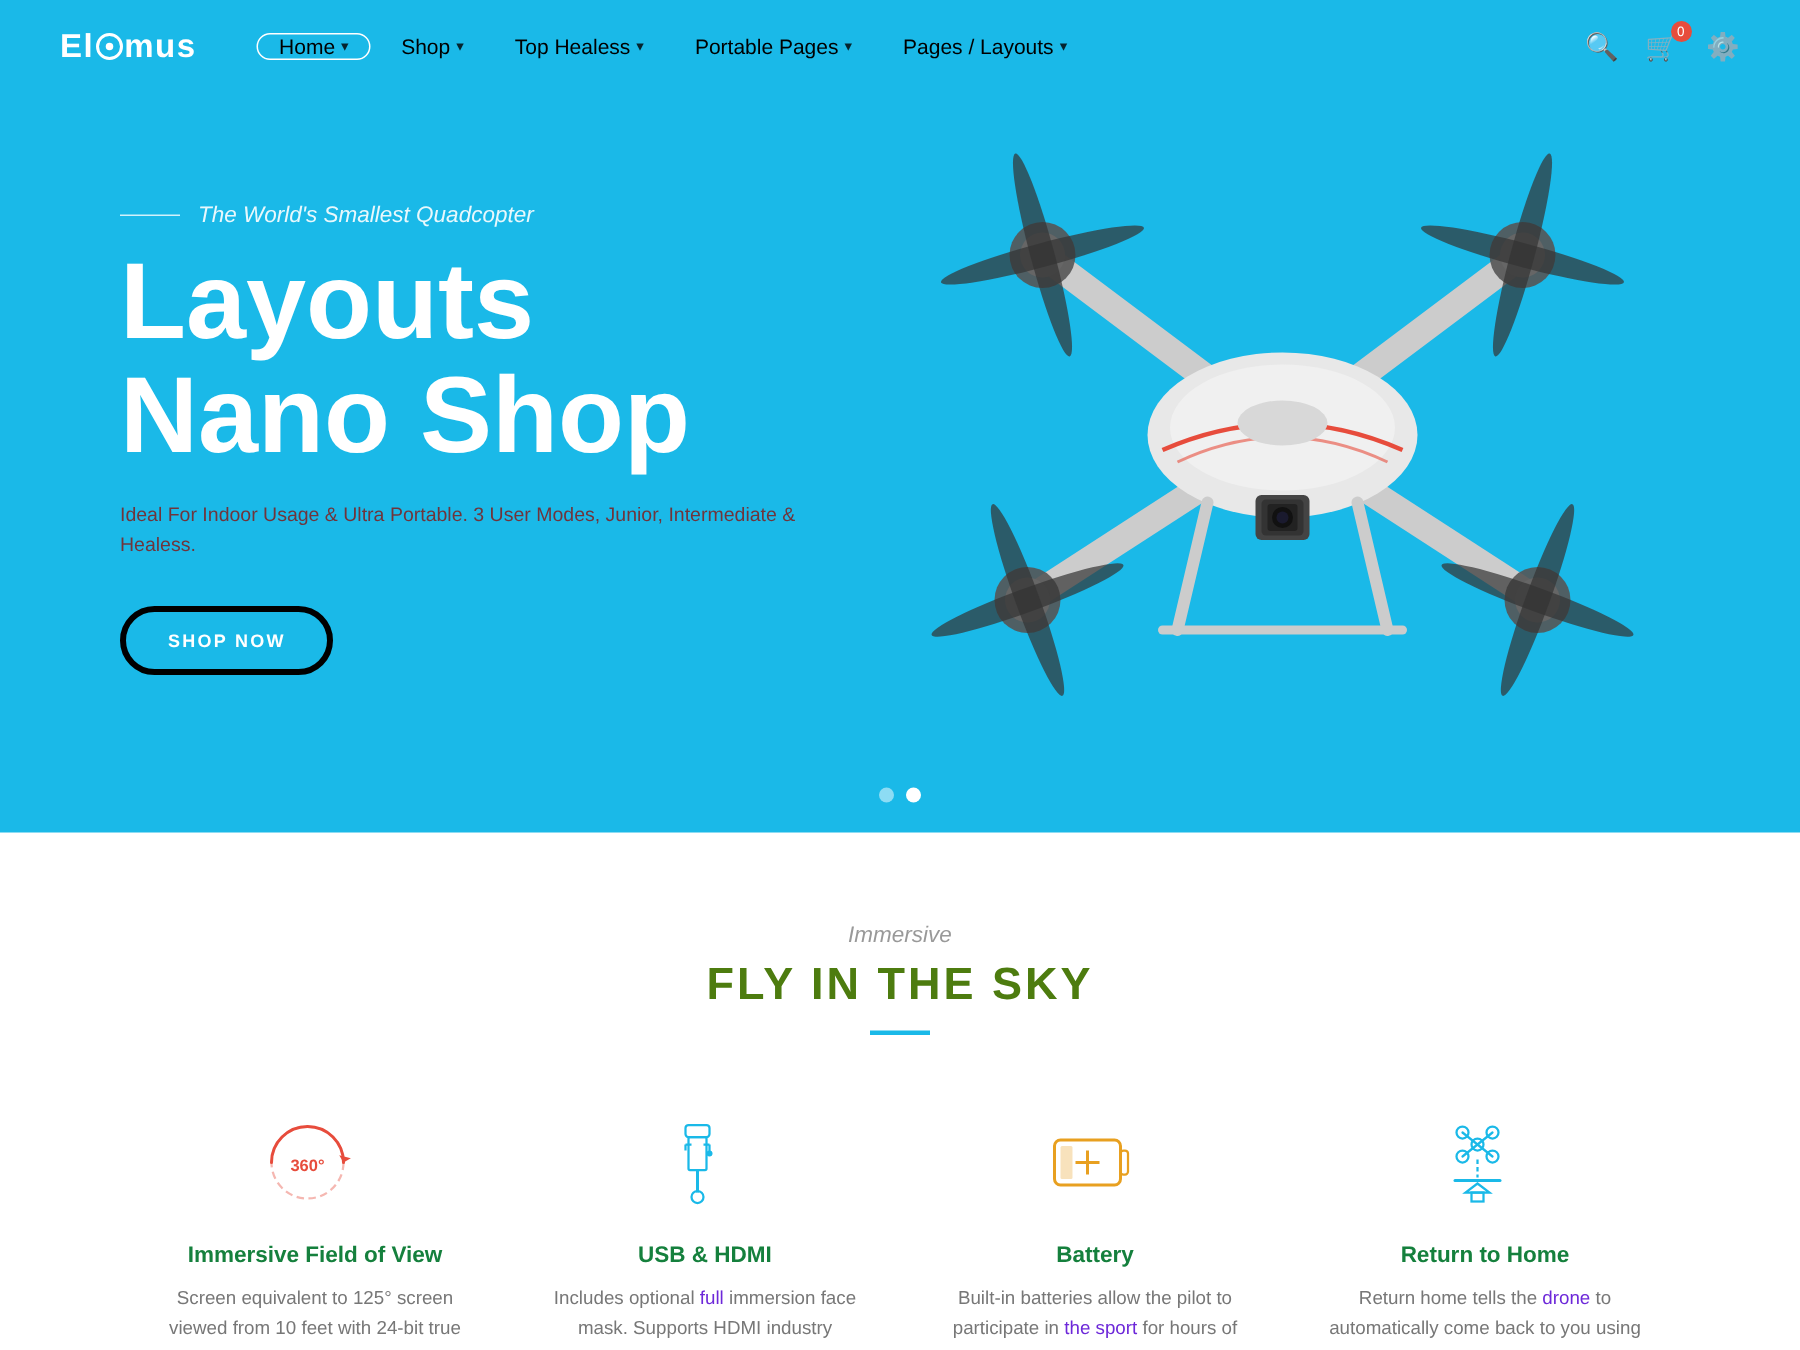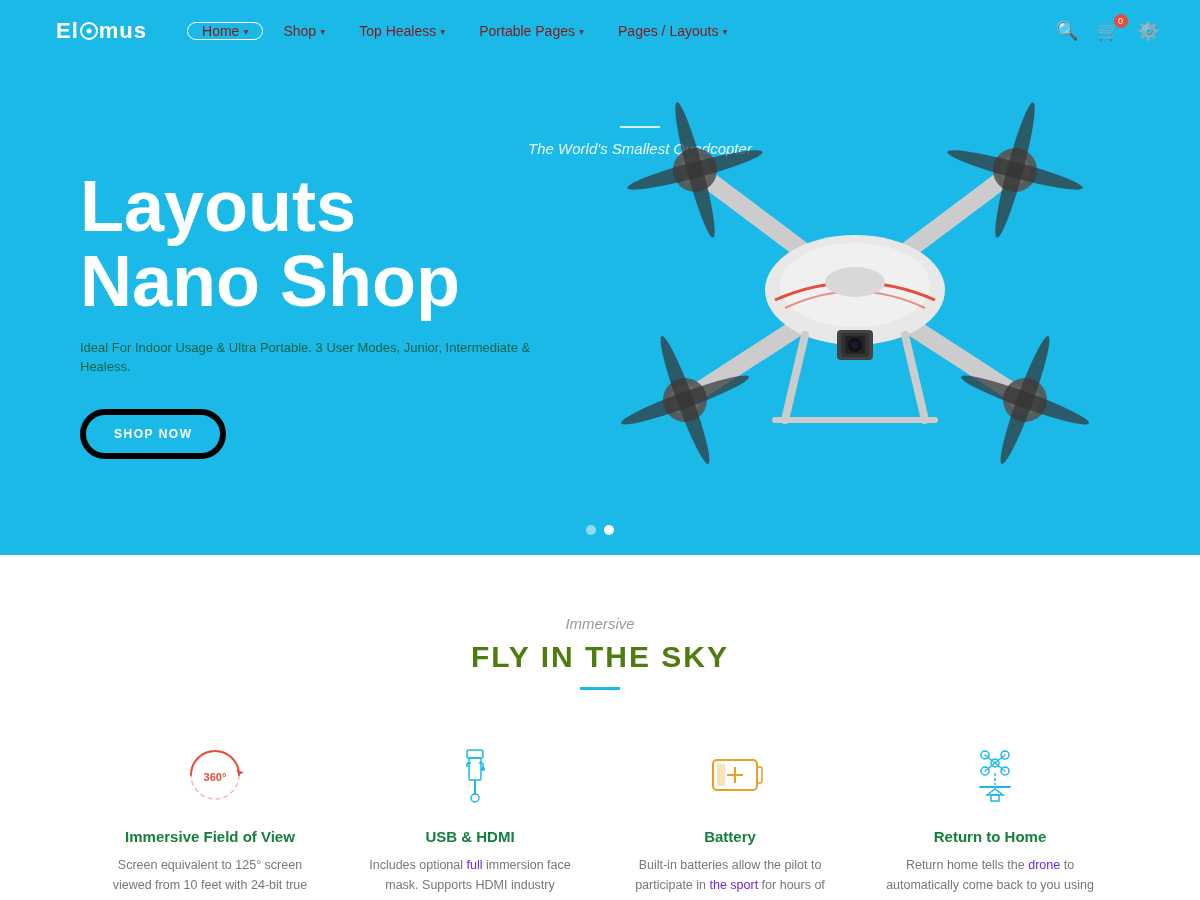--- a/index.html
+++ b/index.html
@@ -1,21 +1,21 @@
 <!DOCTYPE html>
 <html><head>
   <meta charset="utf-8">
   <style>
     * { margin: 0; padding: 0; box-sizing: border-box; }
     body { font-family: 'Segoe UI', Arial, sans-serif; width: 1200px; min-height: 900px; overflow-x: hidden; }
 
     
     .navbar {
       position: absolute;
-      top: 0; left: 16px; right: 0;
+      top: 0; left: 0; right: 0;
       z-index: 10;
       display: flex;
       align-items: center;
       padding: 0 40px;
       height: 62px;
       background: transparent;
     }
     .logo {
       font-size: 22px;
       font-weight: 700;
@@ -45,21 +45,21 @@
       top: 50%; left: 50%;
       transform: translate(-50%, -50%);
     }
     .nav-menu {
       display: flex;
       align-items: center;
       gap: 6px;
       flex: 1;
     }
     .nav-item {
-      color: #7f1d1d;
+      color: #000000;
       font-size: 14px;
       padding: 0 14px;
       cursor: pointer;
       display: flex;
       align-items: center;
       gap: 4px;
       border-radius: 20px;
       white-space: nowrap;
       text-align: right;
     }
@@ -109,21 +109,20 @@
       flex-direction: column;
       justify-content: center;
       padding-left: 80px;
       padding-top: 30px;
     }
     .hero-subtitle-line {
       display: flex;
       align-items: center;
       gap: 12px;
       margin-bottom: 12px;
-      flex-direction: column;
     }
     .hero-subtitle-line .line {
       width: 40px;
       height: 1.5px;
       background: #fff;
       opacity: 0.8;
     }
     .hero-subtitle {
       color: #fff;
       font-size: 15px;
@@ -132,30 +131,30 @@
     }
     .hero-title {
       color: #fff;
       font-size: 72px;
       font-weight: 800;
       line-height: 1.05;
       margin-bottom: 18px;
       max-width: 500px;
     }
     .hero-desc {
-      color: #14532d;
+      color: #7f1d1d;
       font-size: 13px;
       opacity: 0.85;
       max-width: 480px;
       margin-bottom: 32px;
       line-height: 1.5;
     }
     .hero-btn {
       display: inline-block;
-      border: 6px solid #000000;
+      border: 4px solid #000000;
       color: #fff;
       font-size: 12px;
       font-weight: 700;
       letter-spacing: 1.5px;
       padding: 12px 28px;
       border-radius: 25px;
       cursor: pointer;
       width: fit-content;
       background: transparent;
     }
@@ -212,21 +211,21 @@
     }
     .feature-card {
       width: 220px;
       text-align: center;
     }
     .feature-icon {
       width: 70px; height: 70px;
       margin: 0 auto 18px;
       display: flex;
       align-items: center;
-      justify-content: flex-end;
+      justify-content: flex-start;
     }
     .feature-icon svg {
       width: 60px; height: 60px;
     }
     .feature-title {
       font-size: 15px;
       font-weight: 700;
       color: #15803d;
       margin-bottom: 10px;
     }

